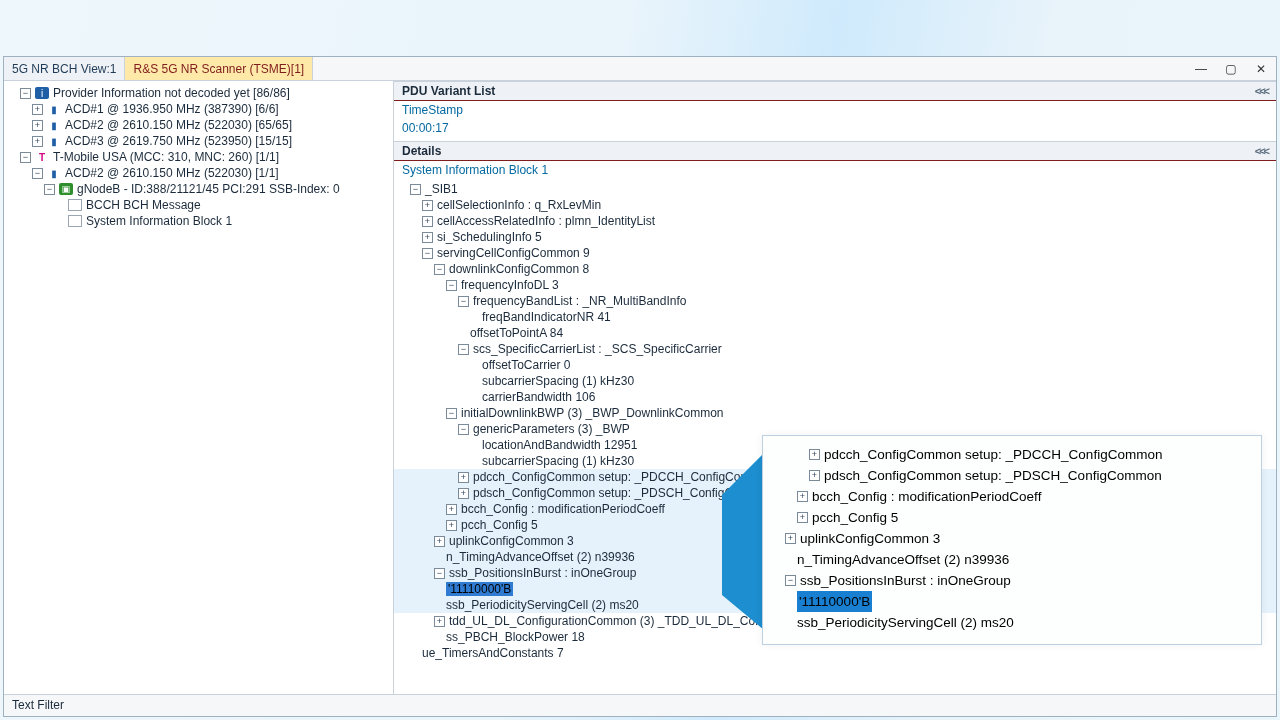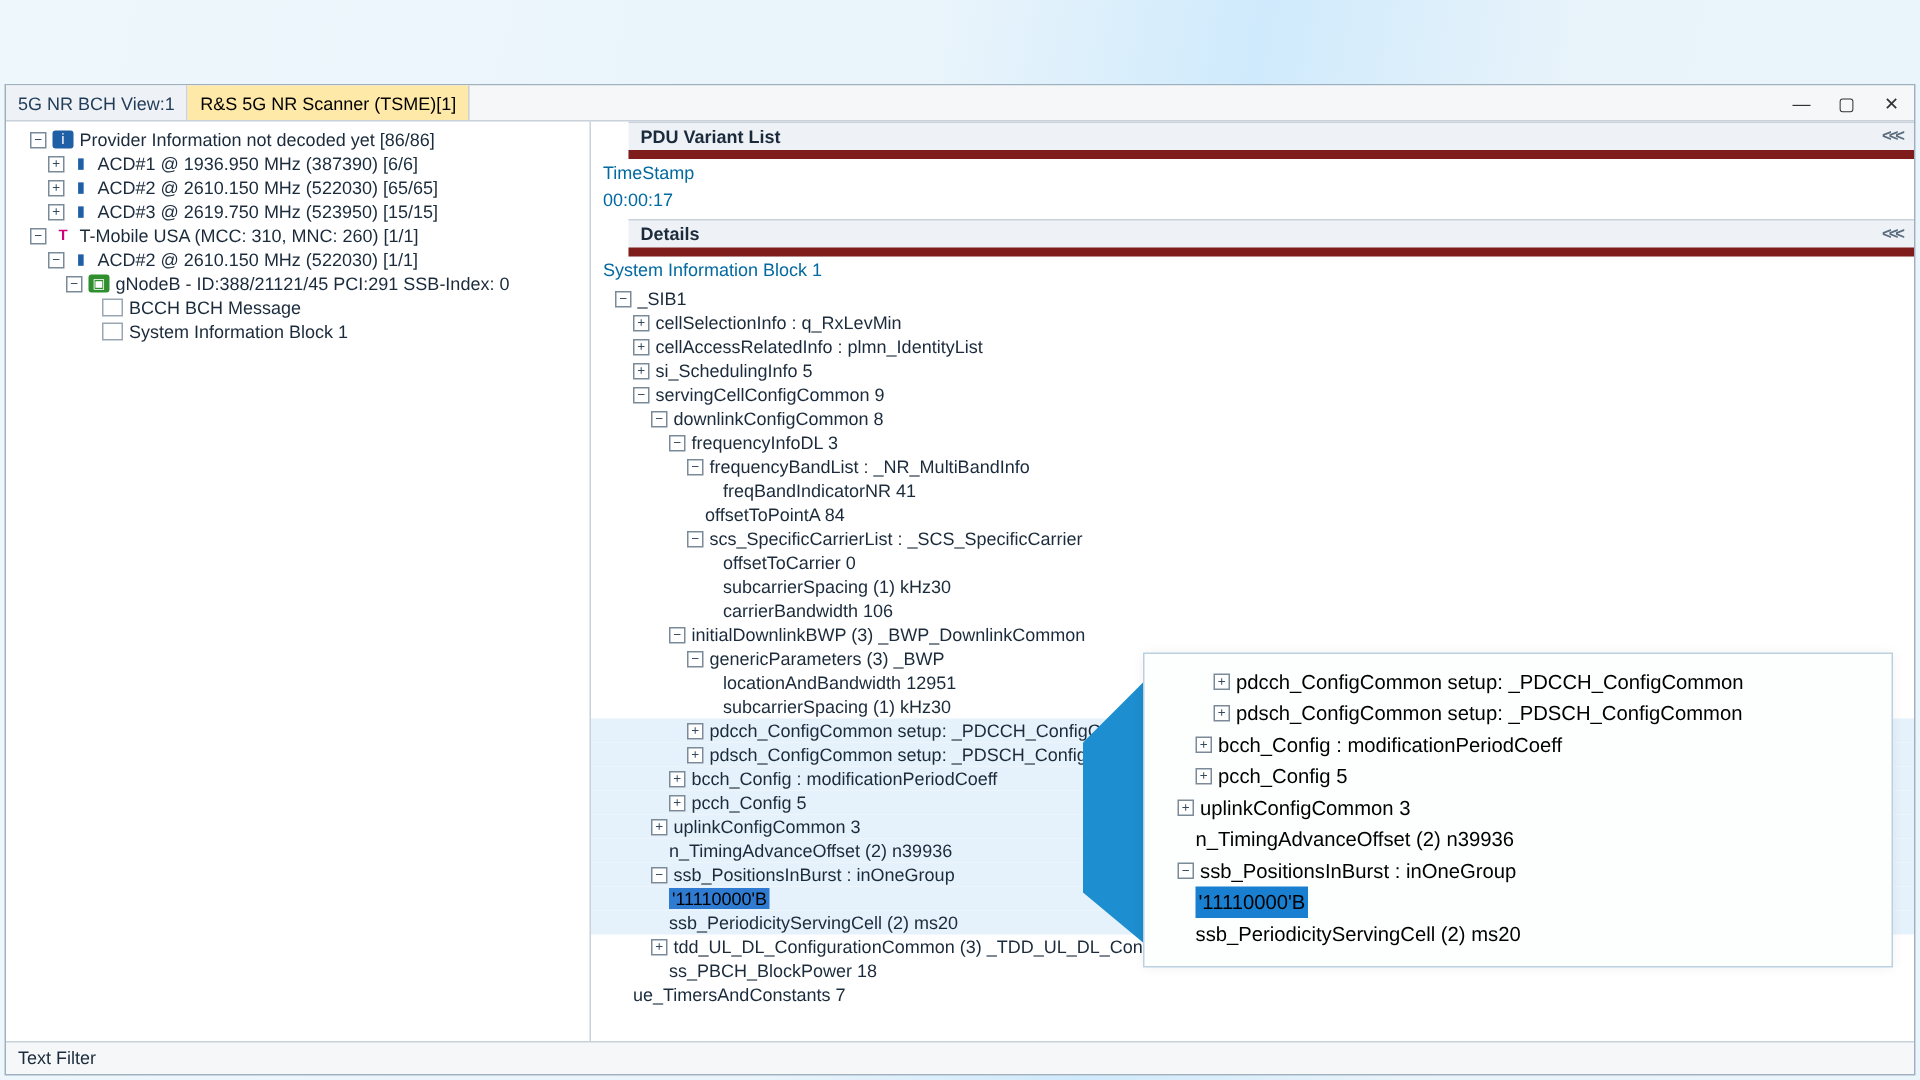--- a/index.html
+++ b/index.html
@@ -2,27 +2,27 @@
 <html><head>
 <meta charset="utf-8">
 <style>
 * { box-sizing: border-box; margin: 0; padding: 0; font-family: "Segoe UI", Tahoma, sans-serif; }
 html, body { width: 1280px; height: 720px; overflow: hidden; }
 body { background: linear-gradient(100deg, #eef7fc 0%, #e9f4fb 45%, #cfeafc 60%, #e8f3fa 75%, #eaf5fc 100%); }
 .window { position: absolute; top: 56px; left: 3px; width: 1274px; height: 661px; background: #ffffff; border: 1px solid #9fb0bf; }
 .titlebar { height: 24px; background: #f5f7f9; border-bottom: 1px solid #c9d2da; display: flex; align-items: stretch; font-size: 12px; }
 .tab { padding: 4px 8px; border-right: 1px solid #c9d2da; display: flex; align-items: center; cursor: pointer; }
 .tab.inactive { color: #1f3b57; background: #eef2f6; }
-.tab.active { background: #ffe9a8; color: #000000; }
+.tab.active { background: #ffe9a8; color: #7f1d1d; }
 .titlebar .spacer { flex: 1; }
 .winbtn { width: 30px; display:flex; align-items:center; justify-content:center; color:#333; cursor:pointer; font-size:12px;}
 .body { display: flex; height: calc(100% - 24px - 22px); }
 .left { width: 390px; border-right: 1px solid #c9d2da; overflow: auto; padding: 4px 0; font-size: 12px; color: #1b2b3b; }
 .right { flex: 1; display: flex; flex-direction: column; }
-.section-hdr { background: #eef2f6; border-top:1px solid #c9d2da;border-bottom: 6px solid #7f1d1d; padding: 2px 8px; font-size: 12px; color: #1b2b3b; font-weight: 600; display:flex; justify-content: space-between; align-items:center;margin-left:25px;}
+.section-hdr { background: #eef2f6; border-top:1px solid #c9d2da;border-bottom: 1px solid #7f1d1d; padding: 2px 8px; font-size: 12px; color: #1b2b3b; font-weight: 600; display:flex; justify-content: space-between; align-items:center;}
 .section-hdr .coll { color:#5a6c7d; font-size:11px; letter-spacing:-2px; cursor:pointer;}
 .subrow { font-size: 12px; color:#0369a1; padding: 2px 8px; }
 .details { flex:1; overflow: auto; font-size:12px; color:#1b2b3b; padding: 2px 0 8px 0; position:relative;}
 .row { display:flex; align-items:center; height:16px; padding: 0 0 0 4px; white-space: nowrap;}
 .toggle { width:11px; height:11px; border:1px solid #7a8a99; font-size:9px; line-height:9px; text-align:center; color:#34495e; margin-right:4px; cursor:pointer; user-select:none; background:#fff;}
 .ind { display:inline-block; }
 .i1{width:12px}.i2{width:24px}.i3{width:36px}.i4{width:48px}.i5{width:60px}.i6{width:72px}.i7{width:84px}
 .ic { width:14px; height:12px; margin-right:4px; display:inline-flex; align-items:center; justify-content:center; font-size:10px;}
 .ic.info { background:#1e5fa6; color:#fff; border-radius:2px;}
 .ic.ant { color:#1e5fa6;}

